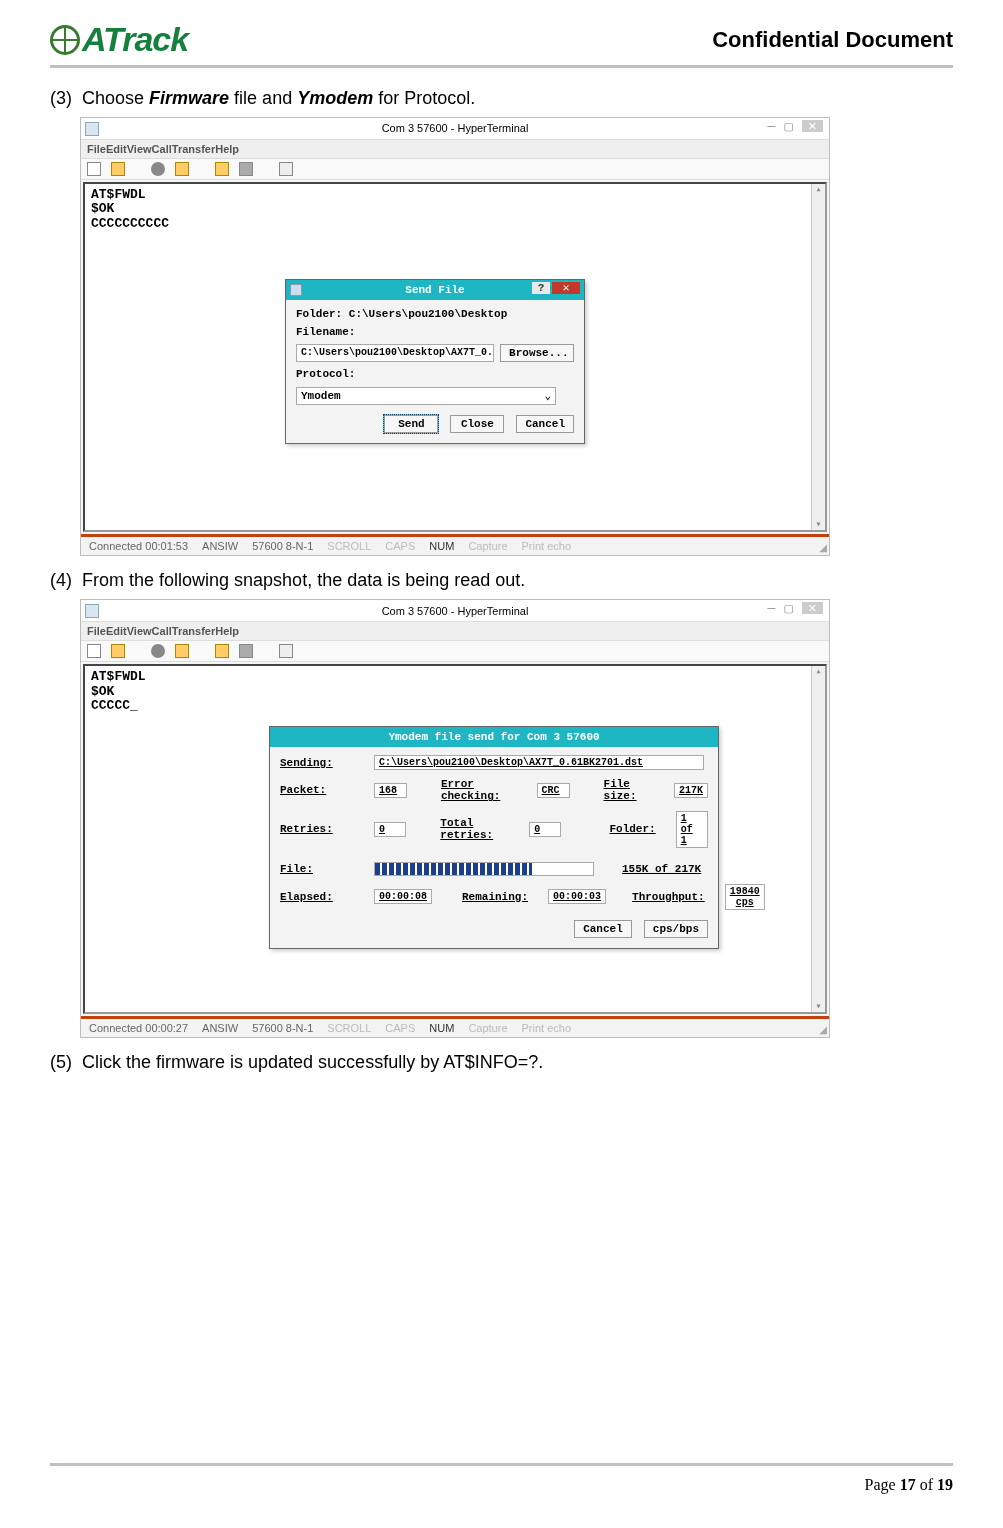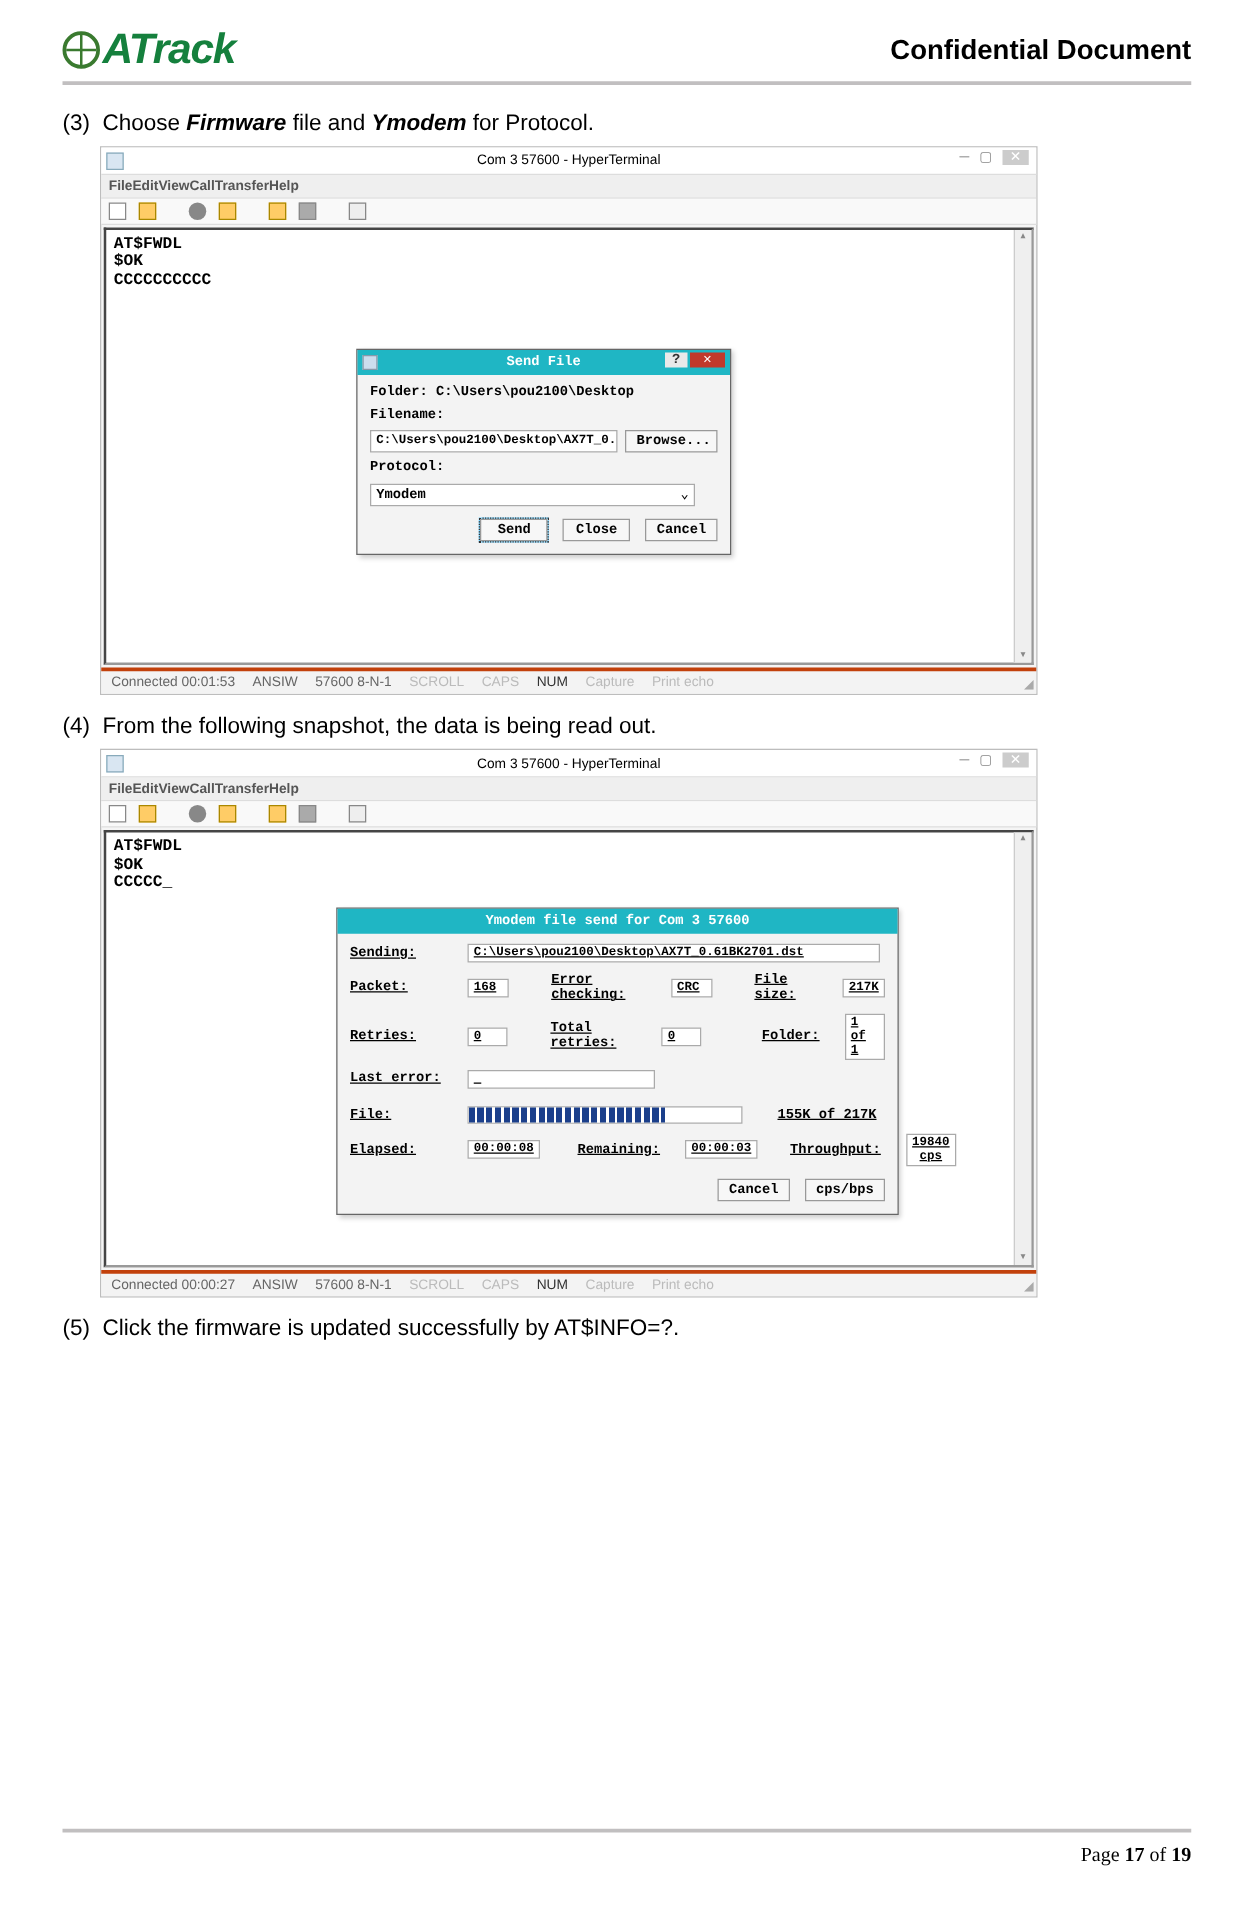--- a/index.html
+++ b/index.html
@@ -333,24 +333,20 @@
           <span class="vbox w40">217K</span>
         </div>
         <div class="fld">
           <label>Retries:</label>
           <span class="vbox w40">0</span>
           <label style="min-width:auto;margin-left:14px">Total retries:</label>
           <span class="vbox w40">0</span>
           <label style="min-width:auto;margin-left:28px">Folder:</label>
           <span class="vbox w40">1 of 1</span>
         </div>
-        <div class="fld">
-          <label>Last error:</label>
-          <span class="vbox w150">&nbsp;</span>
-        </div>
         <div class="fld" style="margin-top:14px;">
           <label>File:</label>
           <span class="prog">
               <span class="prog-fill"></span>
             </span>
           <span style="margin-left:8px">155K of 217K</span>
         </div>
         <div class="fld">
           <label>Elapsed:</label>
           <span class="vbox w70">00:00:08</span>

